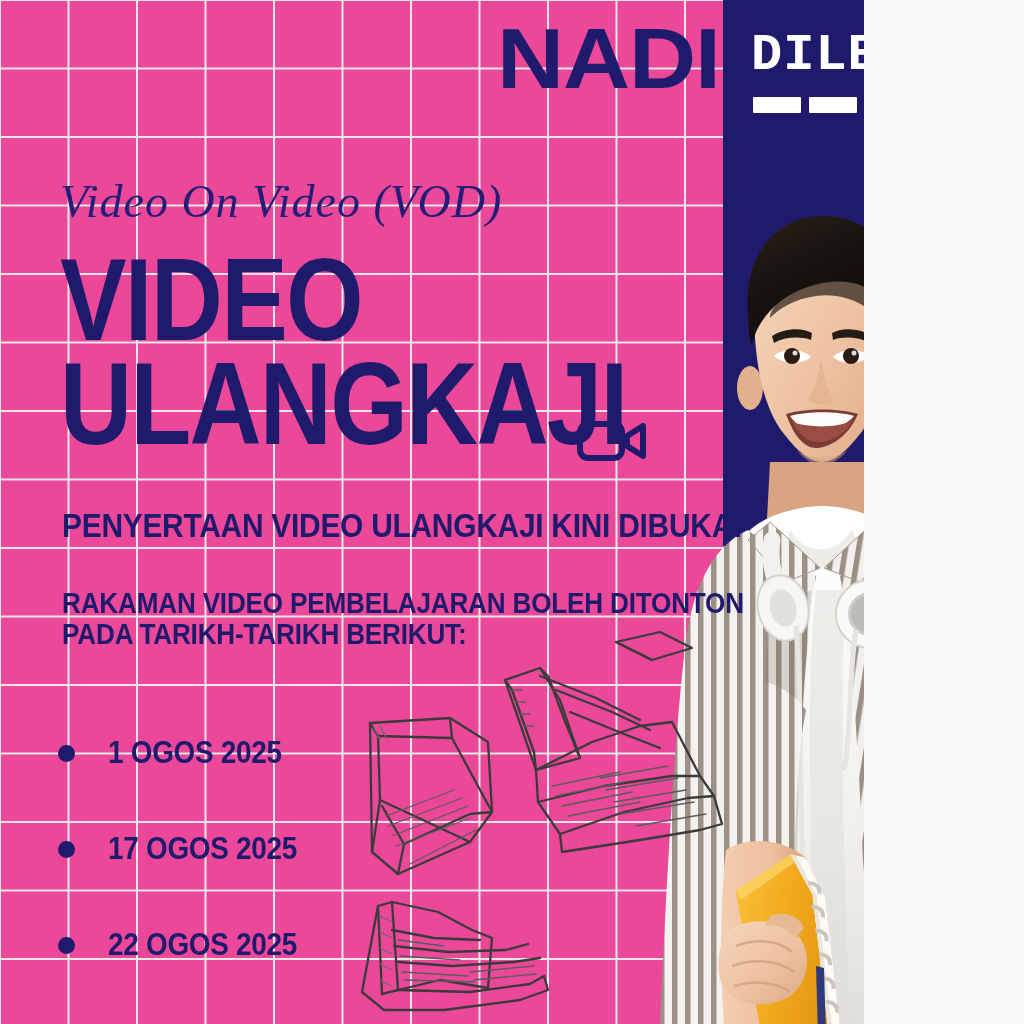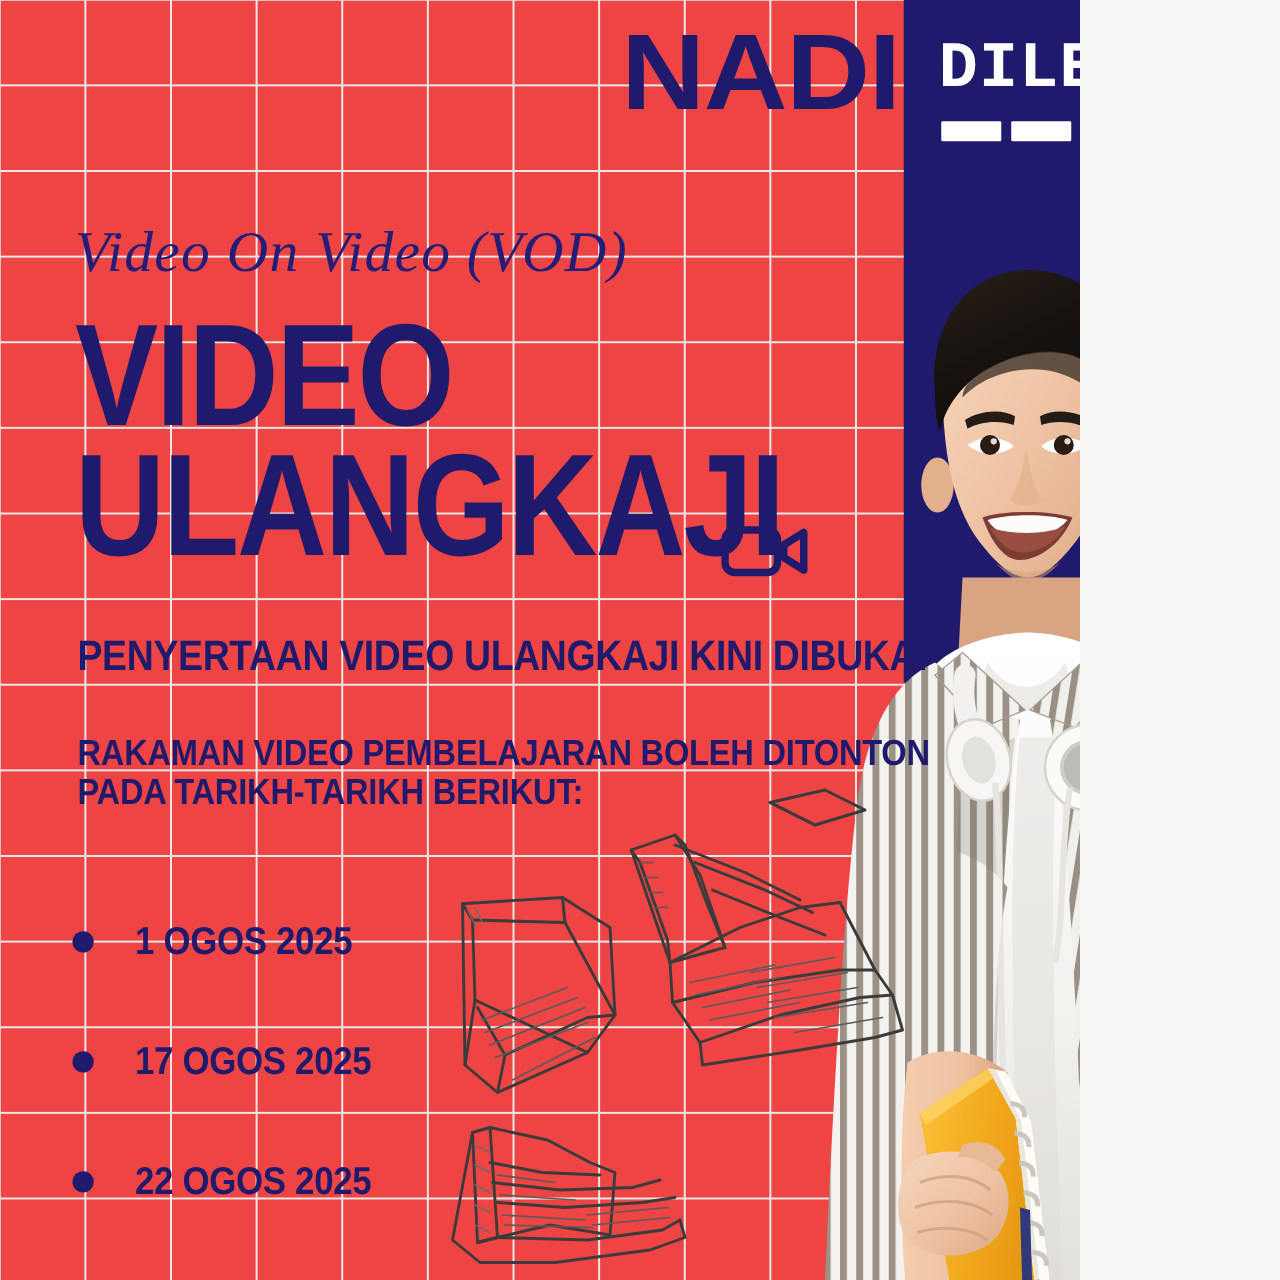--- a/index.html
+++ b/index.html
@@ -8,21 +8,21 @@
     font-family: "Liberation Sans", sans-serif;
     background:#f8f8f7;
     position:relative;
   }
 
   #poster {
     position:absolute;
     inset:0;
     width:864px;
     height:1024px;
-    background:#ef4444;
+    background:#ec4899;
     overflow:hidden;
   }
 
   
   .grid-bg {
     position:absolute;
     inset:0;
     background-image:
       linear-gradient(to right,  #e8e8e7 1.5px, transparent 1.5px),
       linear-gradient(to bottom, #e8e8e7 1.5px, transparent 1.5px);

